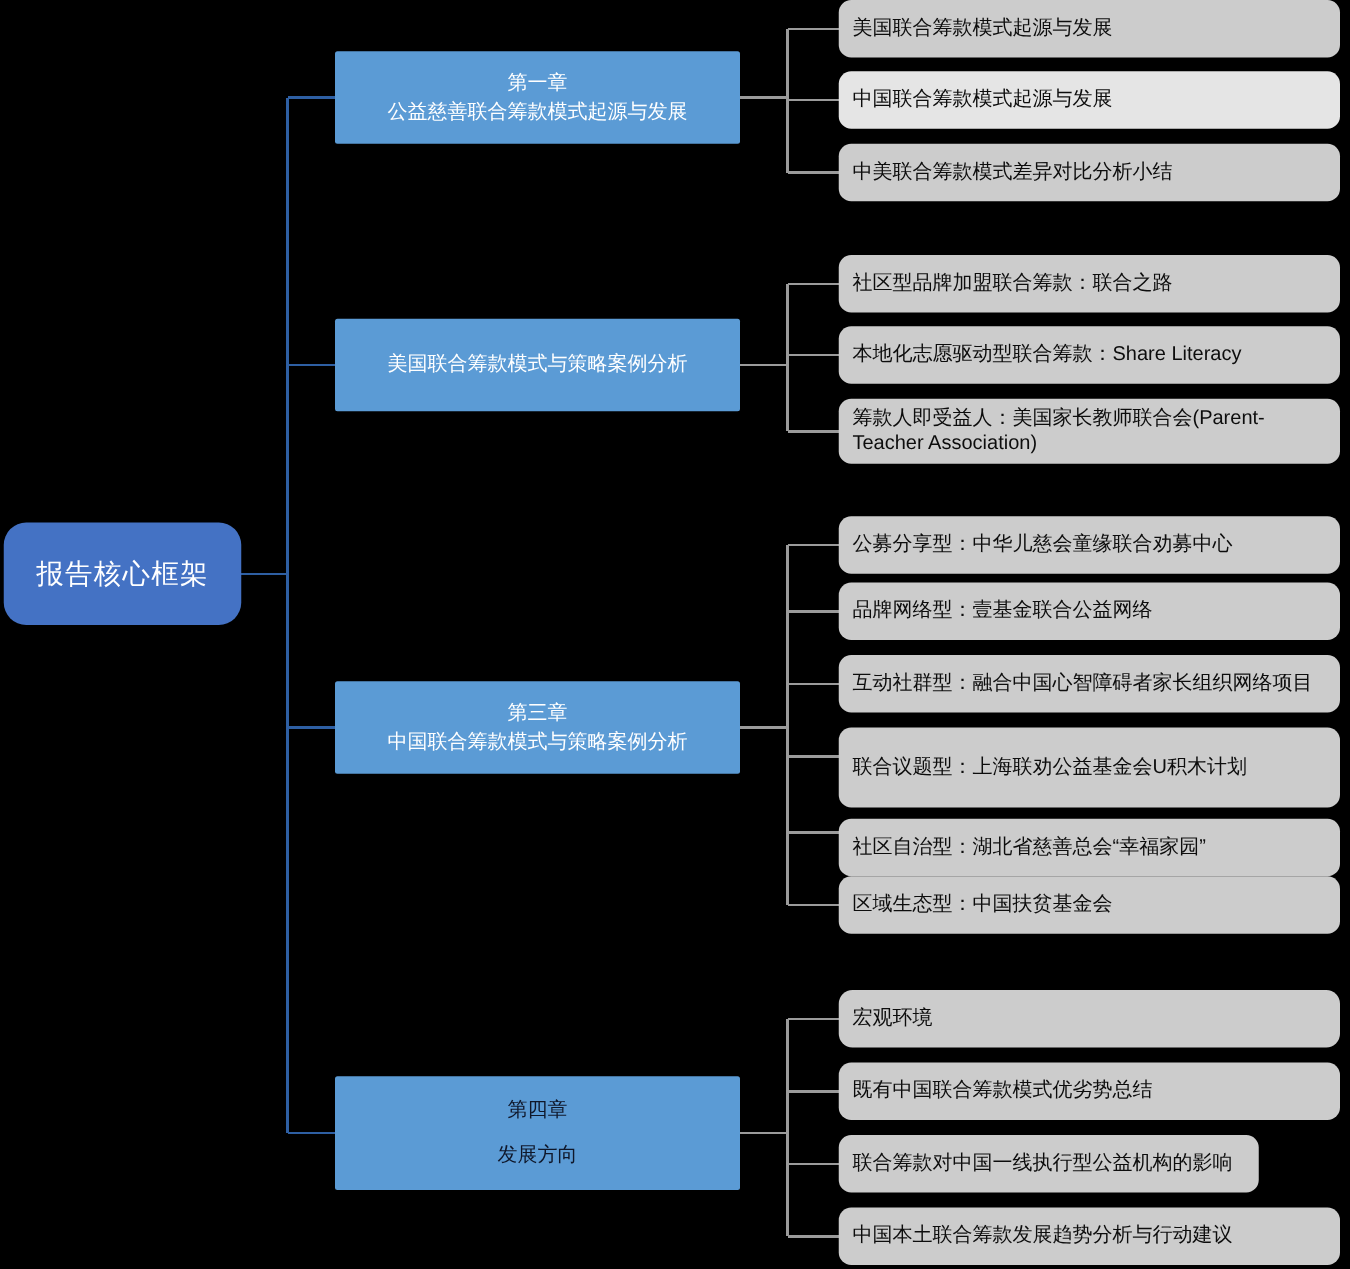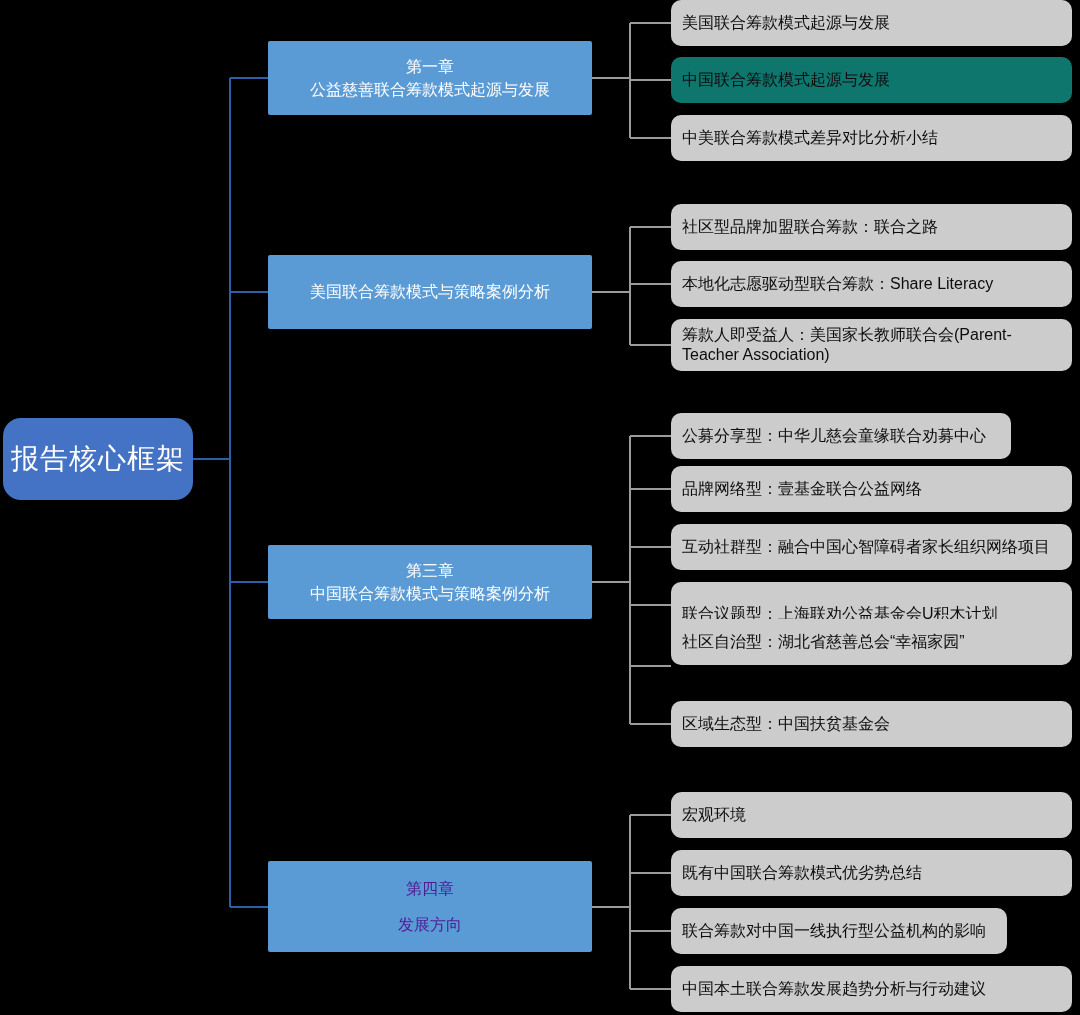--- a/index.html
+++ b/index.html
@@ -28,21 +28,21 @@
     box-sizing: border-box;
     display: flex;
     align-items: center;
     border-radius: 14px;
   }
   .root-node {
     background: #4472C4;
     color: #FFFFFF;
     justify-content: center;
     text-align: center;
-    font-size: 28px;
+    font-size: 22px;
     letter-spacing: 1px;
     border-radius: 18px;
   }
   .chapter-node {
     background: #5B9BD5;
     color: #FFFFFF;
     justify-content: center;
     text-align: center;
     font-size: 16px;
     line-height: 1.45;
@@ -112,21 +112,21 @@
   </div>
 
   <div id="nodes-layer">
       <div class="node chapter-node" style="left: 268px; top: 41px; width: 324px; height: 74px; background: rgb(91, 155, 213); color: rgb(255, 255, 255);">
         <span class="chapter-line">第一章</span>
         <span class="chapter-line">公益慈善联合筹款模式起源与发展</span>
       </div>
       <div class="node leaf-node" style="left: 671px; top: 0px; width: 401px; height: 46px; background: rgb(204, 204, 204); color: rgb(13, 13, 13);">
         <span class="leaf-text">美国联合筹款模式起源与发展</span>
       </div>
-      <div class="node leaf-node" style="left: 671px; top: 57px; width: 401px; height: 46px; background: #0f766e; color: rgb(13, 13, 13);">
+      <div class="node leaf-node" style="left: 671px; top: 57px; width: 401px; height: 46px; background: #e5e5e5; color: rgb(13, 13, 13);">
         <span class="leaf-text">中国联合筹款模式起源与发展</span>
       </div>
       <div class="node leaf-node" style="left: 671px; top: 115px; width: 401px; height: 46px; background: rgb(204, 204, 204); color: rgb(13, 13, 13);">
         <span class="leaf-text">中美联合筹款模式差异对比分析小结</span>
       </div>
       <div class="node chapter-node" style="left: 268px; top: 255px; width: 324px; height: 74px; background: rgb(91, 155, 213); color: rgb(255, 255, 255);">
         <span class="chapter-line">美国联合筹款模式与策略案例分析</span>
       </div>
       <div class="node leaf-node" style="left: 671px; top: 204px; width: 401px; height: 46px; background: rgb(204, 204, 204); color: rgb(13, 13, 13);">
         <span class="leaf-text">社区型品牌加盟联合筹款：联合之路</span>
@@ -134,39 +134,39 @@
       <div class="node leaf-node" style="left: 671px; top: 261px; width: 401px; height: 46px; background: rgb(204, 204, 204); color: rgb(13, 13, 13);">
         <span class="leaf-text">本地化志愿驱动型联合筹款：Share Literacy</span>
       </div>
       <div class="node leaf-node" style="left: 671px; top: 319px; width: 401px; height: 52px; background: rgb(204, 204, 204); color: rgb(13, 13, 13);">
         <span class="leaf-text">筹款人即受益人：美国家长教师联合会(Parent-Teacher Association)</span>
       </div>
       <div class="node chapter-node" style="left: 268px; top: 545px; width: 324px; height: 74px; background: rgb(91, 155, 213); color: rgb(255, 255, 255);">
         <span class="chapter-line">第三章</span>
         <span class="chapter-line">中国联合筹款模式与策略案例分析</span>
       </div>
-      <div class="node leaf-node" style="left: 671px; top: 413px; width: 340px; height: 46px; background: rgb(204, 204, 204); color: rgb(13, 13, 13);">
+      <div class="node leaf-node" style="left: 671px; top: 413px; width: 401px; height: 46px; background: rgb(204, 204, 204); color: rgb(13, 13, 13);">
         <span class="leaf-text">公募分享型：中华儿慈会童缘联合劝募中心</span>
       </div>
       <div class="node leaf-node" style="left: 671px; top: 466px; width: 401px; height: 46px; background: rgb(204, 204, 204); color: rgb(13, 13, 13);">
         <span class="leaf-text">品牌网络型：壹基金联合公益网络</span>
       </div>
       <div class="node leaf-node" style="left: 671px; top: 524px; width: 401px; height: 46px; background: rgb(204, 204, 204); color: rgb(13, 13, 13);">
         <span class="leaf-text">互动社群型：融合中国心智障碍者家长组织网络项目</span>
       </div>
       <div class="node leaf-node" style="left: 671px; top: 582px; width: 401px; height: 64px; background: rgb(204, 204, 204); color: rgb(13, 13, 13);">
         <span class="leaf-text">联合议题型：上海联劝公益基金会U积木计划</span>
       </div>
-      <div class="node leaf-node" style="left: 671px; top: 619px; width: 401px; height: 46px; background: rgb(204, 204, 204); color: rgb(13, 13, 13);">
+      <div class="node leaf-node" style="left: 671px; top: 655px; width: 401px; height: 46px; background: rgb(204, 204, 204); color: rgb(13, 13, 13);">
         <span class="leaf-text">社区自治型：湖北省慈善总会“幸福家园”</span>
       </div>
       <div class="node leaf-node" style="left: 671px; top: 701px; width: 401px; height: 46px; background: rgb(204, 204, 204); color: rgb(13, 13, 13);">
         <span class="leaf-text">区域生态型：中国扶贫基金会</span>
       </div>
-      <div class="node chapter-node" style="left: 268px; top: 861px; width: 324px; height: 91px; background: rgb(91, 155, 213); color: #4c1d95; gap: 12px;">
+      <div class="node chapter-node" style="left: 268px; top: 861px; width: 324px; height: 91px; background: rgb(91, 155, 213); color: #0f172a; gap: 12px;">
         <span class="chapter-line">第四章</span>
         <span class="chapter-line">发展方向</span>
       </div>
       <div class="node leaf-node" style="left: 671px; top: 792px; width: 401px; height: 46px; background: rgb(204, 204, 204); color: rgb(13, 13, 13); border-radius: 11px;">
         <span class="leaf-text">宏观环境</span>
       </div>
       <div class="node leaf-node" style="left: 671px; top: 850px; width: 401px; height: 46px; background: rgb(204, 204, 204); color: rgb(13, 13, 13);">
         <span class="leaf-text">既有中国联合筹款模式优劣势总结</span>
       </div>
       <div class="node leaf-node" style="left: 671px; top: 908px; width: 336px; height: 46px; background: rgb(204, 204, 204); color: rgb(13, 13, 13);">

